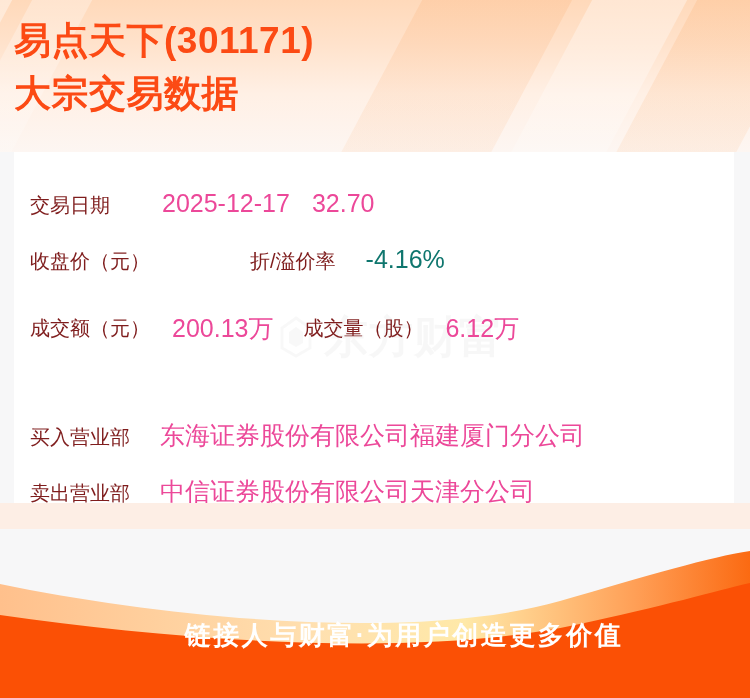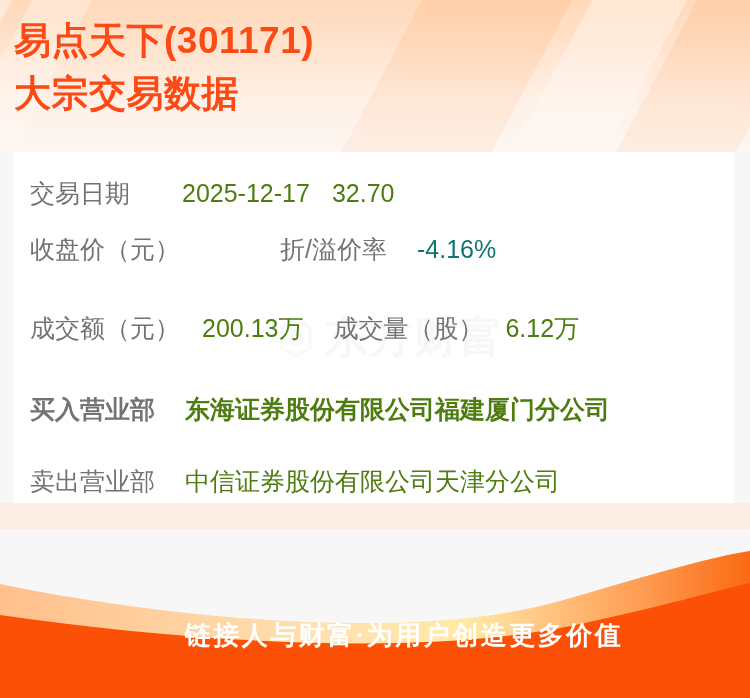--- a/index.html
+++ b/index.html
@@ -98,30 +98,31 @@
     left: 0;
     width: 720px;
     height: 34px;
     display: flex;
     align-items: baseline;
     white-space: nowrap;
   }
   .row.r0 { top: 24px; }
   .row.r1 { top: 80px; }
   .row.r2 { top: 159px; align-items: flex-end; }
-  .row.r3 { top: 240px; font-weight: bold; }
+  .row.r3 { top: 256px; }
   .row.r4 { top: 312px; }
 
   .lbl {
-    color: #737373;
-    font-size: 25px;
+    color: #7f1d1d;
+    font-size: 20px;
     line-height: 34px;
+    margin-top: 12px;
   }
   .val {
-    color: #4d7c0f;
+    color: #ec4899;
     font-size: 25px;
     line-height: 34px;
   }
   .val.neg { color: #0f766e; }
 
   
   .c-a { margin-left: 16px; }
   .gap-sm { display: inline-block; width: 22px; }
   .gap-md { display: inline-block; width: 30px; }
   .gap-lg { display: inline-block; width: 52px; }

